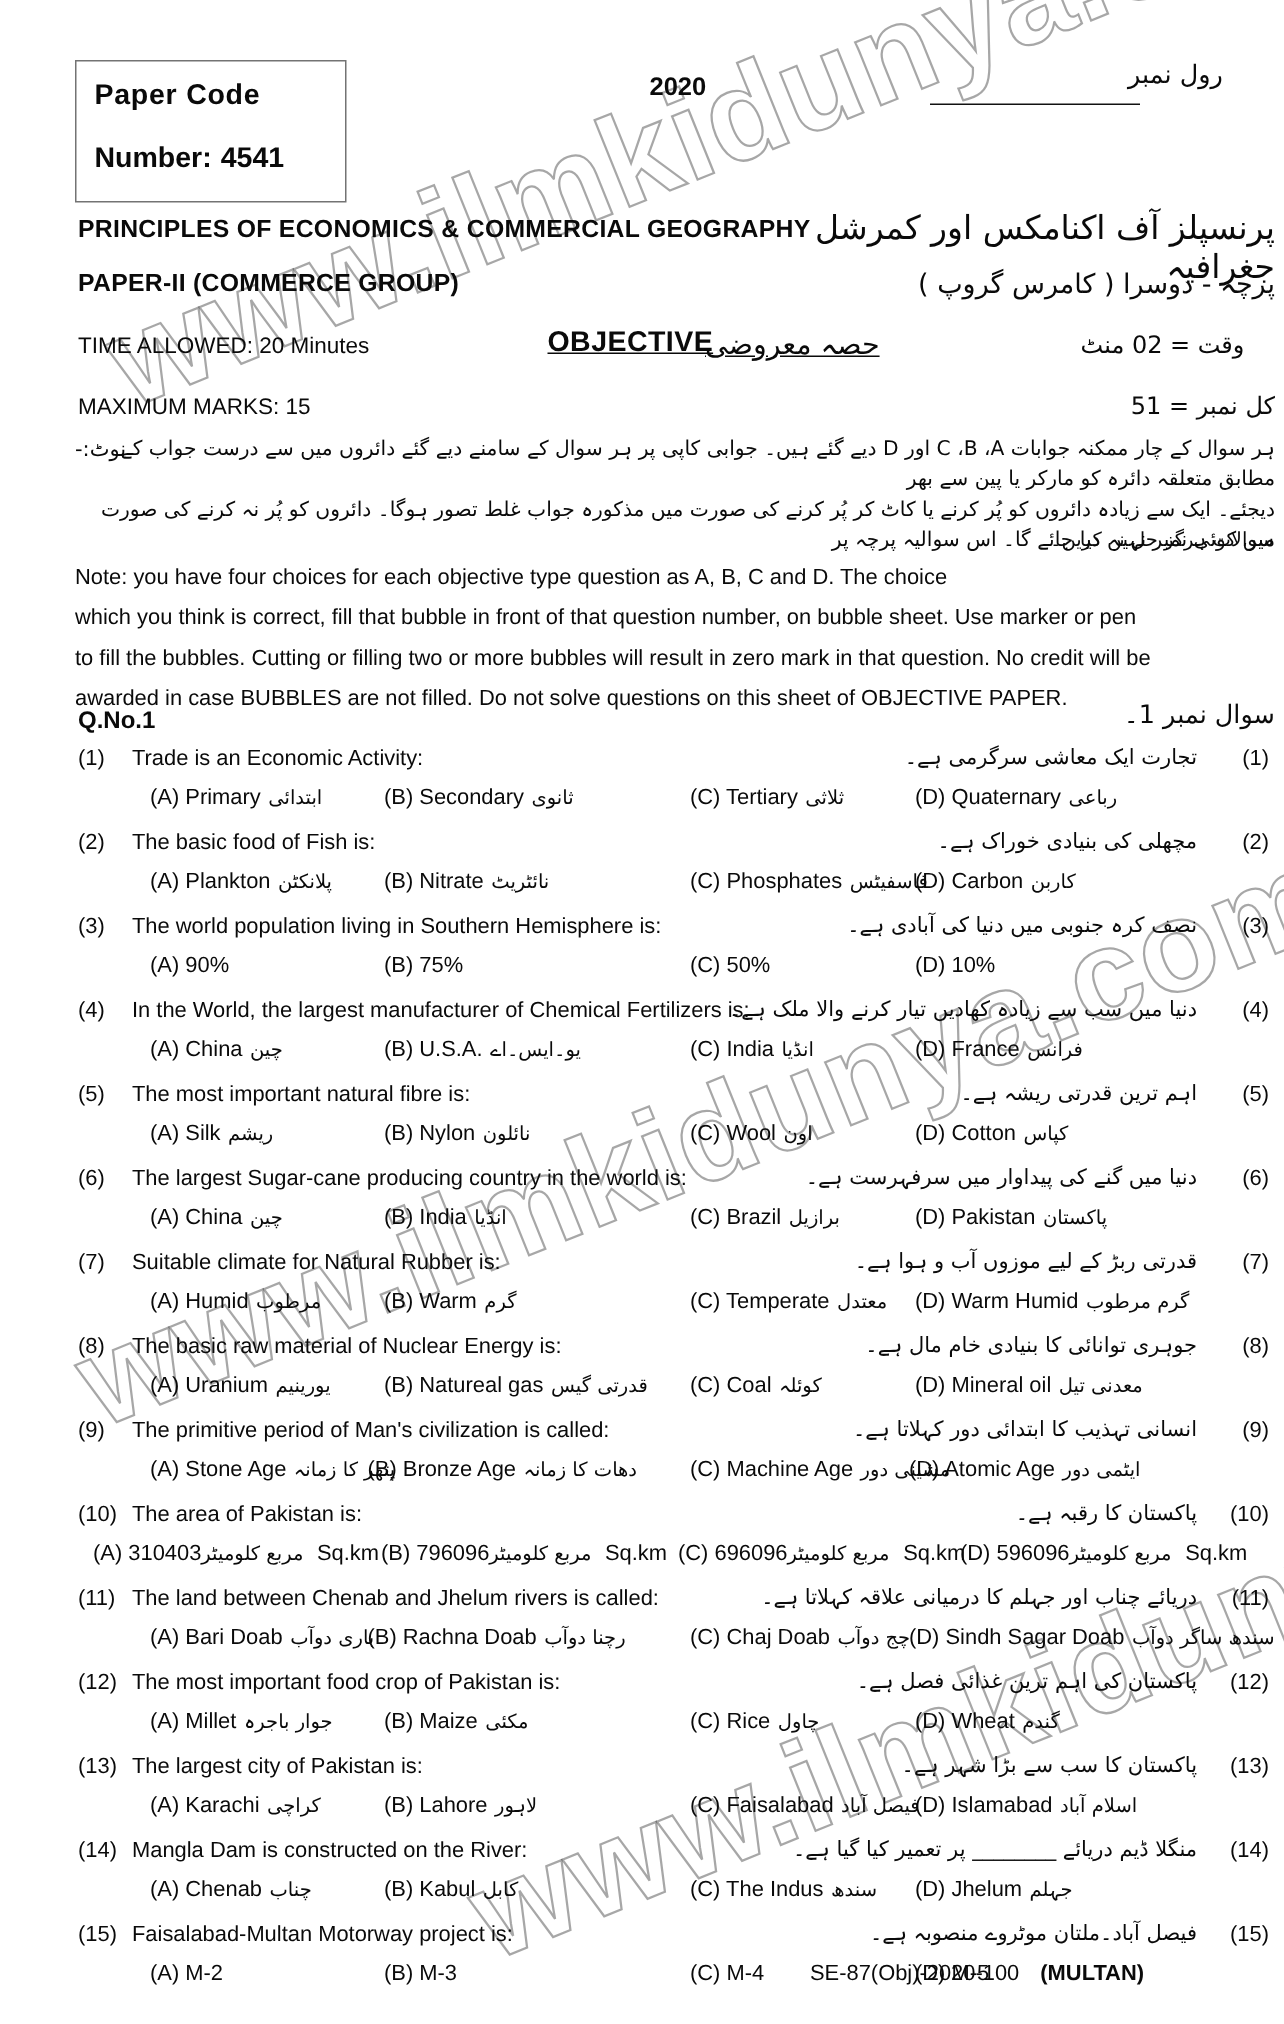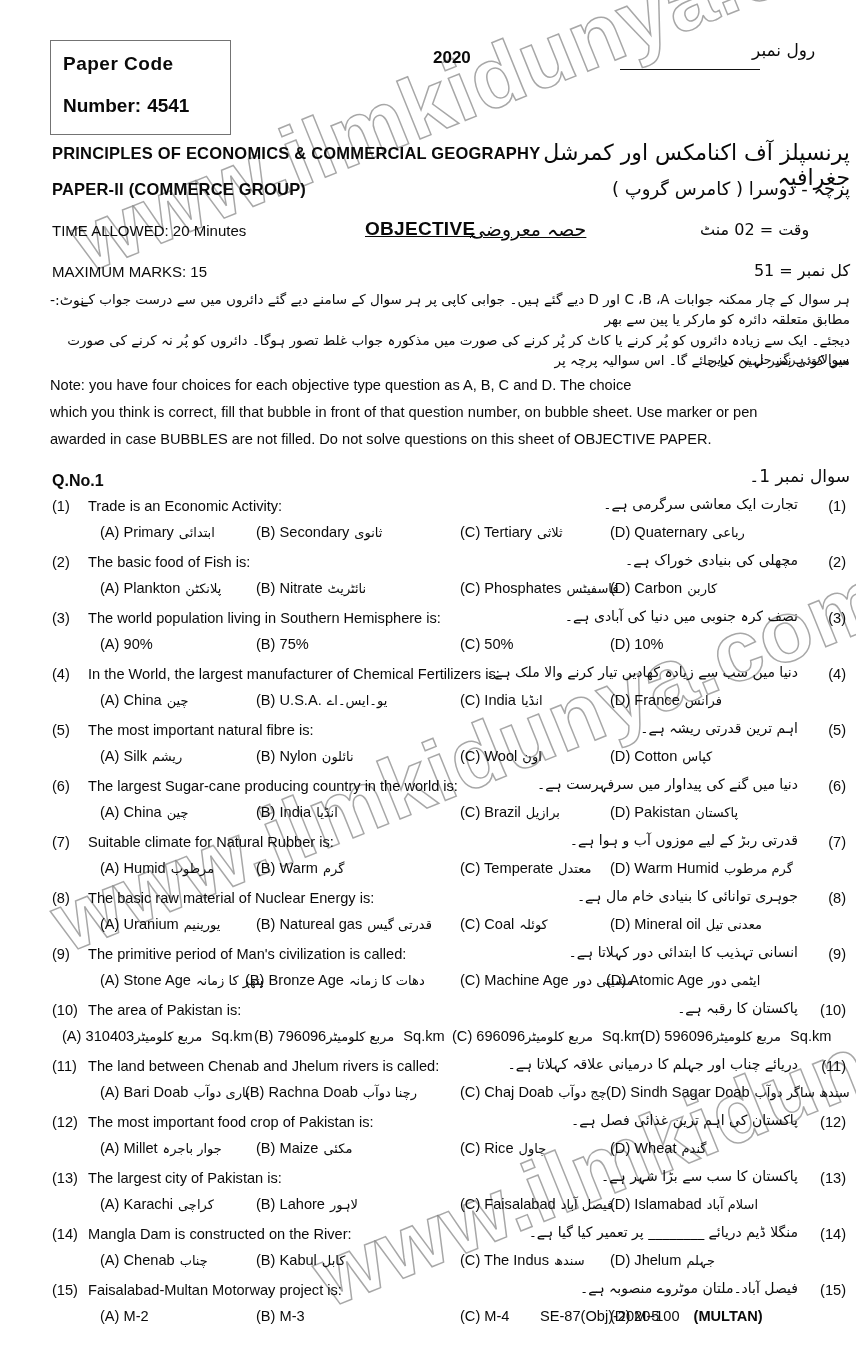--- a/index.html
+++ b/index.html
@@ -97,21 +97,21 @@
   }
 
   #time-en { left: 52px; top: 222px; font-size: 15px; }
   #objective-en {
     left: 365px; top: 218px; font-size: 19px; font-weight: 700;
     text-decoration: underline; letter-spacing: 0.3px;
   }
   #objective-ur {
     left: 470px; top: 218px; font-size: 19px; text-decoration: underline;
   }
-  #time-ur { left: 700px; top: 220px; width: 150px; text-align: left; font-size: 16px; }
+  #time-ur { left: 700px; top: 220px; width: 150px; text-align: center; font-size: 16px; }
 
   #marks-en { left: 52px; top: 263px; font-size: 15px; }
   #marks-ur { left: 700px; top: 261px; width: 150px; text-align: right; font-size: 16px; }
 
   
   #note-ur-wrap {
     left: 50px; top: 290px; width: 800px;
   }
   #note-ur-wrap .nu-row {
     display: flex; justify-content: flex-start; align-items: flex-start;
@@ -239,20 +239,21 @@
         <div class="nu-line urdu">ہر سوال کے چار ممکنہ جوابات A، B، C اور D دیے گئے ہیں۔ جوابی کاپی پر ہر سوال کے سامنے دیے گئے دائروں میں سے درست جواب کے مطابق متعلقہ دائرہ کو مارکر یا پین سے بھر</div>
       </div>
     <div class="nu-row">
         <div class="nu-line urdu">دیجئے۔ ایک سے زیادہ دائروں کو پُر کرنے یا کاٹ کر پُر کرنے کی صورت میں مذکورہ جواب غلط تصور ہوگا۔ دائروں کو پُر نہ کرنے کی صورت میں کوئی نمبر نہیں دیا جائے گا۔  اس سوالیہ پرچہ پر</div>
       </div>
   </div>
 
   <div class="abs" id="note-en">
     <div class="ne-line">Note:  you have four choices for each objective type question as A, B, C and D. The choice</div>
     <div class="ne-line">which you think is correct, fill that bubble in front of that question number, on bubble sheet. Use marker or pen</div>
+    <div class="ne-line">to fill the bubbles. Cutting or filling two or more bubbles will result in zero mark in that question.  No credit will be</div>
     <div class="ne-line">awarded in case BUBBLES are not filled. Do not solve questions on this sheet of OBJECTIVE PAPER.</div>
   </div>
   <div class="urdu" id="note-en-ur-tail">سوالات ہرگز حل نہ کریں۔</div>
 
   <div class="abs" id="qhead-en">Q.No.1</div>
   <div class="abs urdu" id="qhead-ur">سوال نمبر 1۔</div>
 
   <div id="questions">
       <div class="q-block">
         <div class="q-stem">

